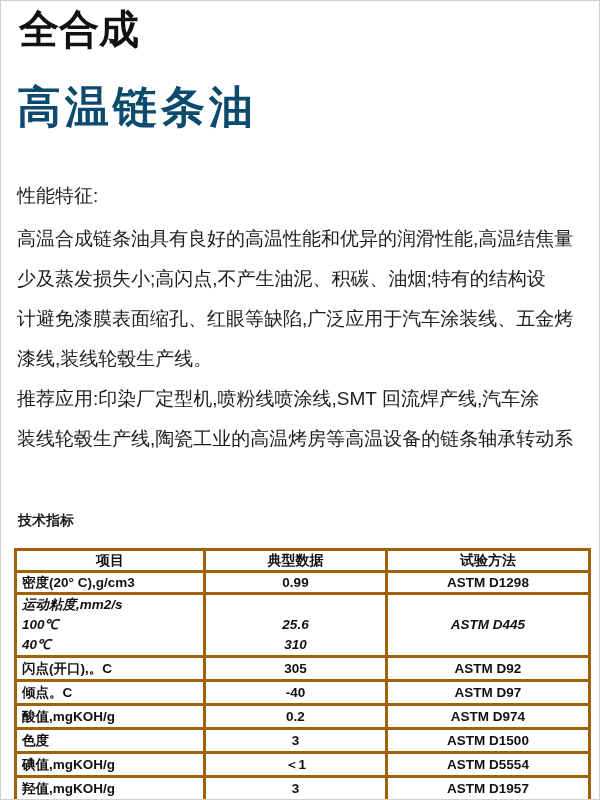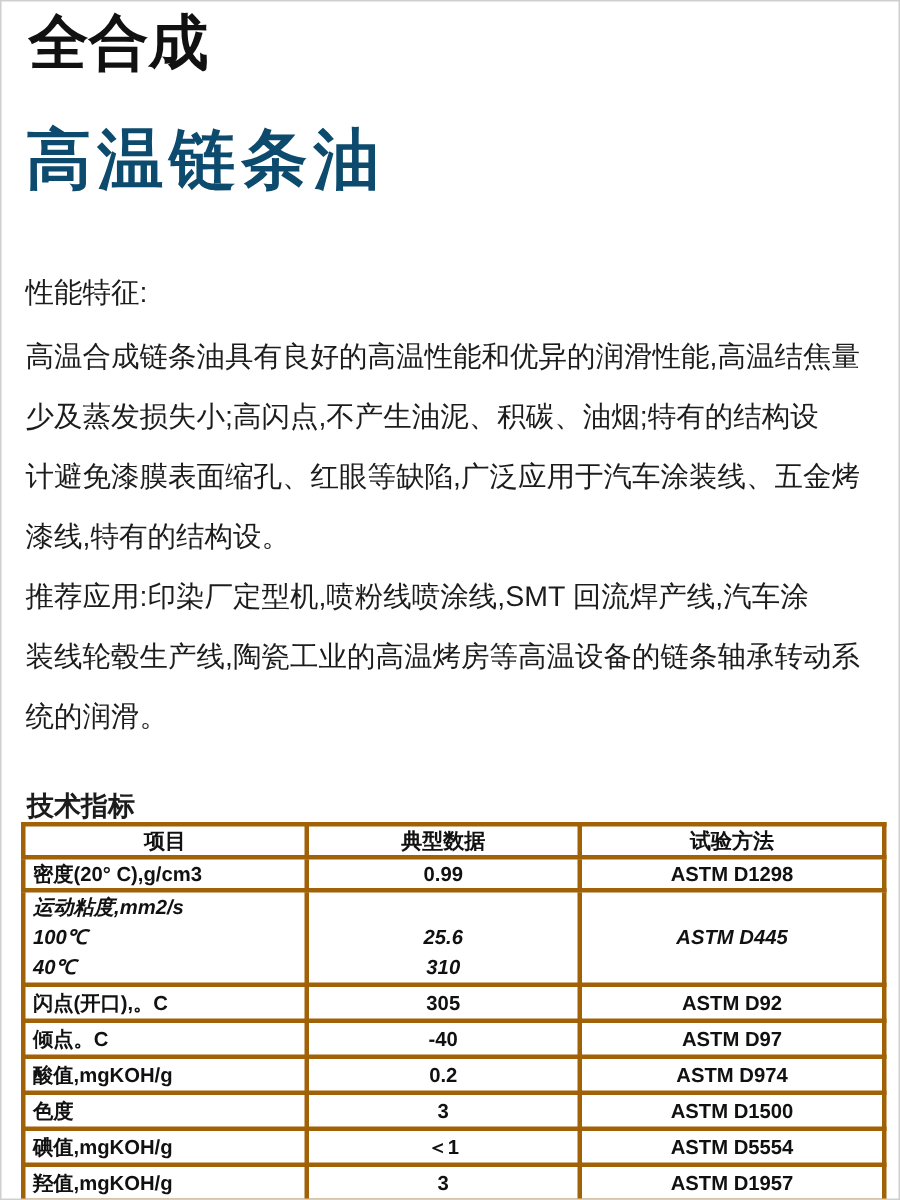--- a/index.html
+++ b/index.html
@@ -19,22 +19,22 @@
   }
   .features-heading{
     position:absolute;left:16px;top:183px;
     font-size:19px;line-height:24px;
   }
   .para{position:absolute;left:16px;right:2px;}
   .p1{top:218px;}
   .p2{top:378px;}
   .pline{height:40px;line-height:40px;font-size:19px;white-space:nowrap;}
   .specs-heading{
-    position:absolute;left:17px;top:527px;
-    font-size:18px;font-weight:bold;line-height:18px;
+    position:absolute;left:17px;top:510px;
+    font-size:14px;font-weight:bold;line-height:18px;
   }
   .spec-table{
     position:absolute;left:13px;top:547px;width:577px;
     border-collapse:collapse;table-layout:fixed;
     font-size:13.5px;font-weight:bold;color:#111;
     border:2px solid #1a1a1a;
   }
   .spec-table th,.spec-table td{
     border:3px solid #a16207;padding:0;overflow:hidden;white-space:nowrap;
   }
@@ -59,27 +59,26 @@
 
   <div class="title-black">全合成</div>
   <div class="title-red">高温链条油</div>
 
   <div class="features-heading">性能特征:</div>
 
   <div class="para p1">
     <div class="pline">高温合成链条油具有良好的高温性能和优异的润滑性能,高温结焦量</div>
     <div class="pline">少及蒸发损失小;高闪点,不产生油泥、积碳、油烟;特有的结构设</div>
     <div class="pline">计避免漆膜表面缩孔、红眼等缺陷,广泛应用于汽车涂装线、五金烤</div>
-    <div class="pline">漆线,特有的结构设。</div>
+    <div class="pline">漆线,装线轮毂生产线。</div>
   </div>
 
   <div class="para p2">
     <div class="pline">推荐应用:印染厂定型机,喷粉线喷涂线,SMT 回流焊产线,汽车涂</div>
     <div class="pline">装线轮毂生产线,陶瓷工业的高温烤房等高温设备的链条轴承转动系</div>
-    <div class="pline">统的润滑。</div>
   </div>
 
   <div class="specs-heading">技术指标</div>
 
   <table class="spec-table">
     <colgroup>
       <col style="width:189px">
       <col style="width:182px">
       <col>
     </colgroup>

